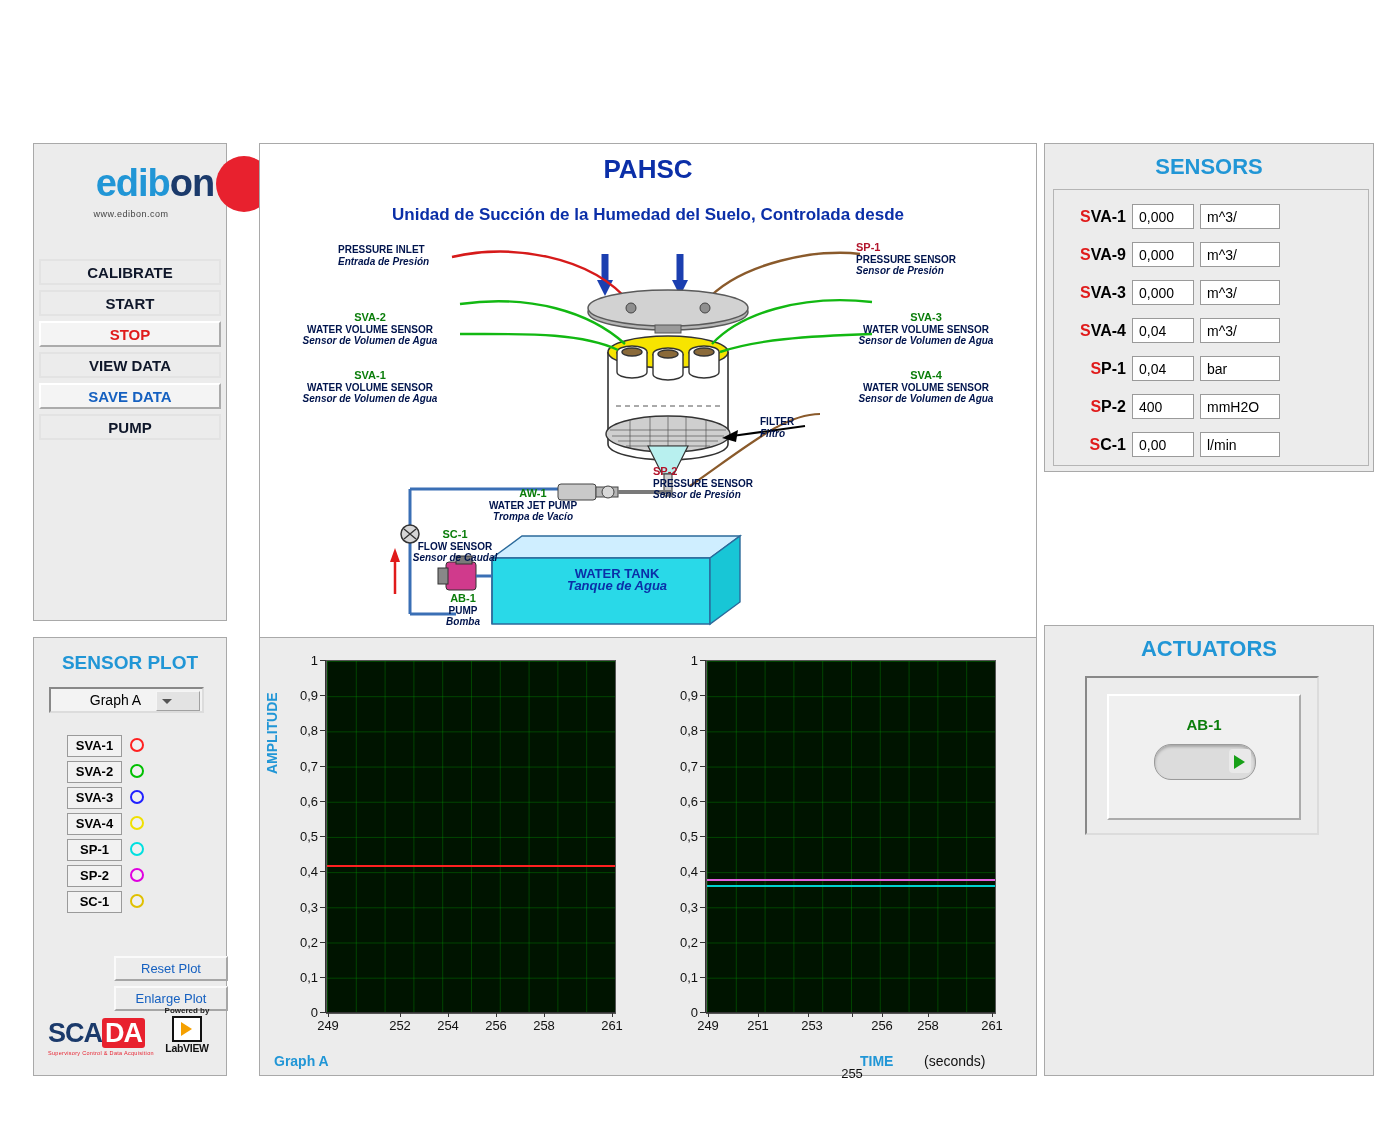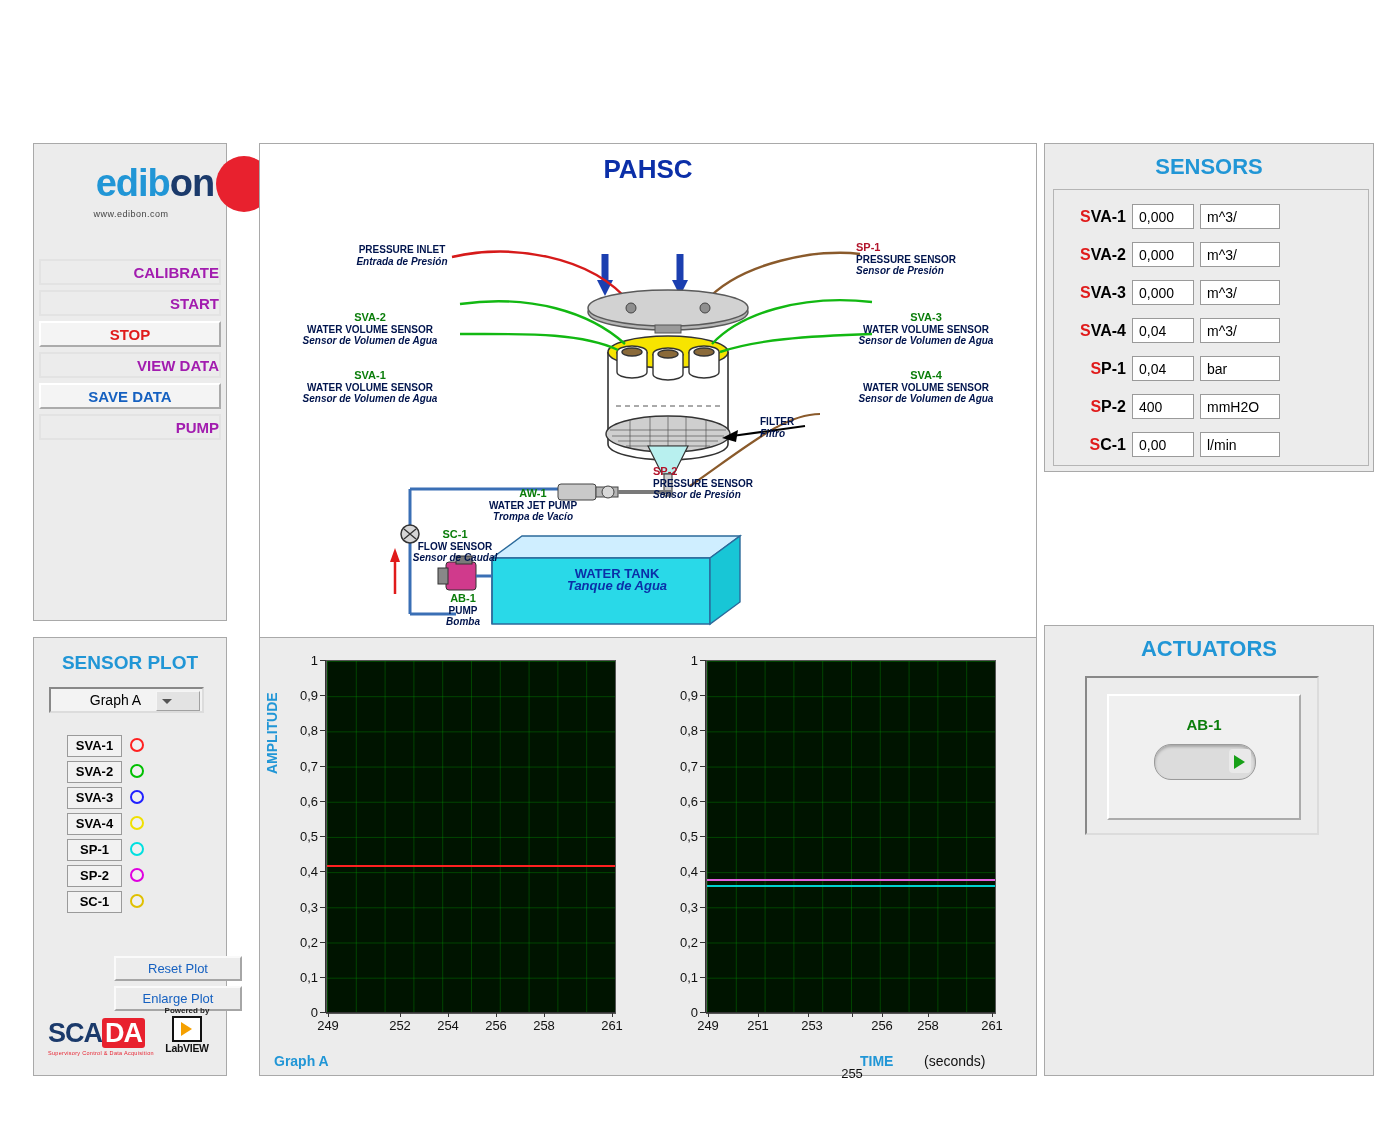--- a/index.html
+++ b/index.html
@@ -14,42 +14,42 @@
   #left-top{left:33px;top:143px;width:194px;height:478px;}
   .logo-wrap{position:absolute;left:0;top:18px;width:194px;text-align:center;}
   .logo-text{font-size:38px;font-weight:bold;letter-spacing:-1px;}
   .logo-e{color:#2196d6;}
   .logo-url{font-size:9px;color:#444;margin-top:4px;letter-spacing:.5px;}
   .logo-dot{position:absolute;left:120px;top:-6px;width:56px;height:56px;border-radius:50%;background:#e8212e;z-index:0;}
   .logo-fg{position:relative;z-index:2;}
 
   .btn{position:absolute;left:5px;width:182px;height:26px;border:2px outset #f0f0f0;background:#eeeeee;
        font-size:15px;font-weight:bold;text-align:center;line-height:24px;box-sizing:border-box;}
-  .btn.dim{color:#a21caf;border:2px solid #e3e3e3;background:#ececec;text-align:right;}
+  .btn.dim{color:#0f172a;border:2px solid #e3e3e3;background:#ececec;}
   .btn-calibrate{top:115px;color:#7fb8e0;}
   .btn-start{top:146px;color:#5fbf5f;}
   .btn-stop{top:177px;color:#e01b1b;background:#f4f4f4;border:2px outset #ffffff;}
   .btn-viewdata{top:208px;color:#7fb8e0;}
   .btn-savedata{top:239px;color:#1560c0;background:#f4f4f4;border:2px outset #ffffff;}
   .btn-quit{top:270px;color:#f08a8a;}
 
   
   #diagram{left:259px;top:143px;width:778px;height:500px;background:#ffffff;border:1px solid #a9a9a9;}
   .dg-title{position:absolute;width:100%;text-align:center;font-weight:bold;color:#0b2fa8;}
   #t1{top:10px;font-size:26px;}
   #t2{top:40px;font-size:17px;}
   #t3{top:61px;font-size:17px;}
   #t4{top:82px;font-size:17px;}
 
   .lbl{position:absolute;font-size:10px;font-weight:bold;line-height:11.5px;color:#00144d;}
   .lbl .tag{color:#0a7d0a;font-size:11px;}
   .lbl .tagr{color:#b2142b;font-size:11px;}
   .lbl .it{font-style:italic;font-weight:bold;}
   .ctr{text-align:center;}
-  .rt{text-align:center;}
+  .rt{text-align:left;}
 
   
   #sensors{left:1044px;top:143px;width:330px;height:329px;}
   .sens-title{position:absolute;left:0;top:10px;width:100%;text-align:center;color:#2196d6;font-size:22px;font-weight:bold;}
   .sens-box{position:absolute;left:8px;top:45px;width:314px;height:275px;background:#ececec;border:1px solid #b5b5b5;}
   .srow{position:absolute;left:10px;height:27px;}
   .sname{position:absolute;left:0;top:4px;width:62px;text-align:right;font-size:16px;font-weight:bold;color:#000;}
   .sname .r{color:#e01b1b;}
   .sval{position:absolute;left:68px;top:0;width:62px;height:25px;background:#ffffff;border:1px solid #9a9a9a;
         font-size:14px;line-height:25px;padding-left:6px;box-sizing:border-box;}
@@ -62,21 +62,21 @@
   .combo{position:absolute;left:15px;top:49px;width:155px;height:26px;background:#f3f3f3;border:2px inset #dcdcdc;box-sizing:border-box;}
   .combo span{display:block;font-size:14px;line-height:22px;text-align:center;padding-right:22px;}
   .combo .arrow{position:absolute;right:2px;top:2px;width:20px;height:18px;background:#e3e3e3;border:1px outset #f5f5f5;}
   .combo .arrow:after{content:"";position:absolute;left:5px;top:7px;border-left:5px solid transparent;border-right:5px solid transparent;border-top:5px solid #555;}
 
   .leg{position:absolute;left:33px;width:90px;height:22px;}
   .leg .nm{position:absolute;left:0;top:0;width:55px;height:22px;background:#f2f2f2;border:1px solid #9a9a9a;
             font-size:13px;font-weight:bold;line-height:20px;text-align:center;box-sizing:border-box;}
   .leg .dot{position:absolute;left:63px;top:3px;width:14px;height:14px;border-radius:50%;background:#f0f0f0;border:2px solid #000;box-sizing:border-box;}
 
-  .plotbtn{position:absolute;left:80px;width:128px;height:25px;background:#ececec;border:2px outset #fafafa;
+  .plotbtn{position:absolute;left:80px;width:114px;height:25px;background:#ececec;border:2px outset #fafafa;
            font-size:13px;color:#1560c0;text-align:center;line-height:21px;box-sizing:border-box;}
   #btn-reset{top:318px;}
   #btn-enlarge{top:348px;}
 
   .scada{position:absolute;left:14px;top:380px;width:170px;}
   .scada-txt{font-size:27px;font-weight:bold;color:#1b3a6b;letter-spacing:-1px;}
   .scada-da{color:#ffffff;background:#e8212e;padding:0 3px;border-radius:3px;}
   .scada-sub{font-size:5.5px;color:#e8212e;letter-spacing:.3px;margin-top:1px;}
   .lv{position:absolute;left:108px;top:-12px;width:62px;text-align:center;}
   .lv .pw{font-size:8px;color:#222;font-weight:bold;}
@@ -140,20 +140,21 @@
     <div class="btn btn-calibrate dim">CALIBRATE</div>
     <div class="btn btn-start dim">START</div>
     <div class="btn btn-stop">STOP</div>
     <div class="btn btn-viewdata dim">VIEW DATA</div>
     <div class="btn btn-savedata">SAVE DATA</div>
     <div class="btn btn-quit dim">PUMP</div>
   </div>
 
   <div class="panel panel-white" id="diagram">
     <div class="dg-title" id="t1">PAHSC</div>
+    <div class="dg-title" id="t3">Unidad de Succión de la Humedad del Suelo, Controlada desde</div>
 
     <svg width="778" height="500" viewBox="0 0 778 500">
 
       <path d="M345 110 L345 140" stroke="#1b3fb0" stroke-width="7" fill="none"></path>
       <path d="M345 152 L337 136 L353 136 Z" fill="#1b3fb0"></path>
       <path d="M420 110 L420 140" stroke="#1b3fb0" stroke-width="7" fill="none"></path>
       <path d="M420 152 L412 136 L428 136 Z" fill="#1b3fb0"></path>
 
       <path d="M192 113 C250 100, 330 110, 371 160" stroke="#d61a1a" stroke-width="2.5" fill="none"></path>
 
@@ -312,21 +313,21 @@
 
   <div class="panel" id="sensors">
     <div class="sens-title">SENSORS</div>
     <div class="sens-box">
       <div class="srow" style="top:14px;">
         <div class="sname"><span class="r">S</span><span>VA-1</span></div>
         <div class="sval">0,000</div>
         <div class="sunit">m^3/</div>
       </div>
       <div class="srow" style="top:52px;">
-        <div class="sname"><span class="r">S</span><span>VA-2</span></div>
+        <div class="sname"><span class="r">S</span><span>VA-9</span></div>
         <div class="sval">0,000</div>
         <div class="sunit">m^3/</div>
       </div>
       <div class="srow" style="top:90px;">
         <div class="sname"><span class="r">S</span><span>VA-3</span></div>
         <div class="sval">0,000</div>
         <div class="sunit">m^3/</div>
       </div>
       <div class="srow" style="top:128px;">
         <div class="sname"><span class="r">S</span><span>VA-4</span></div>

